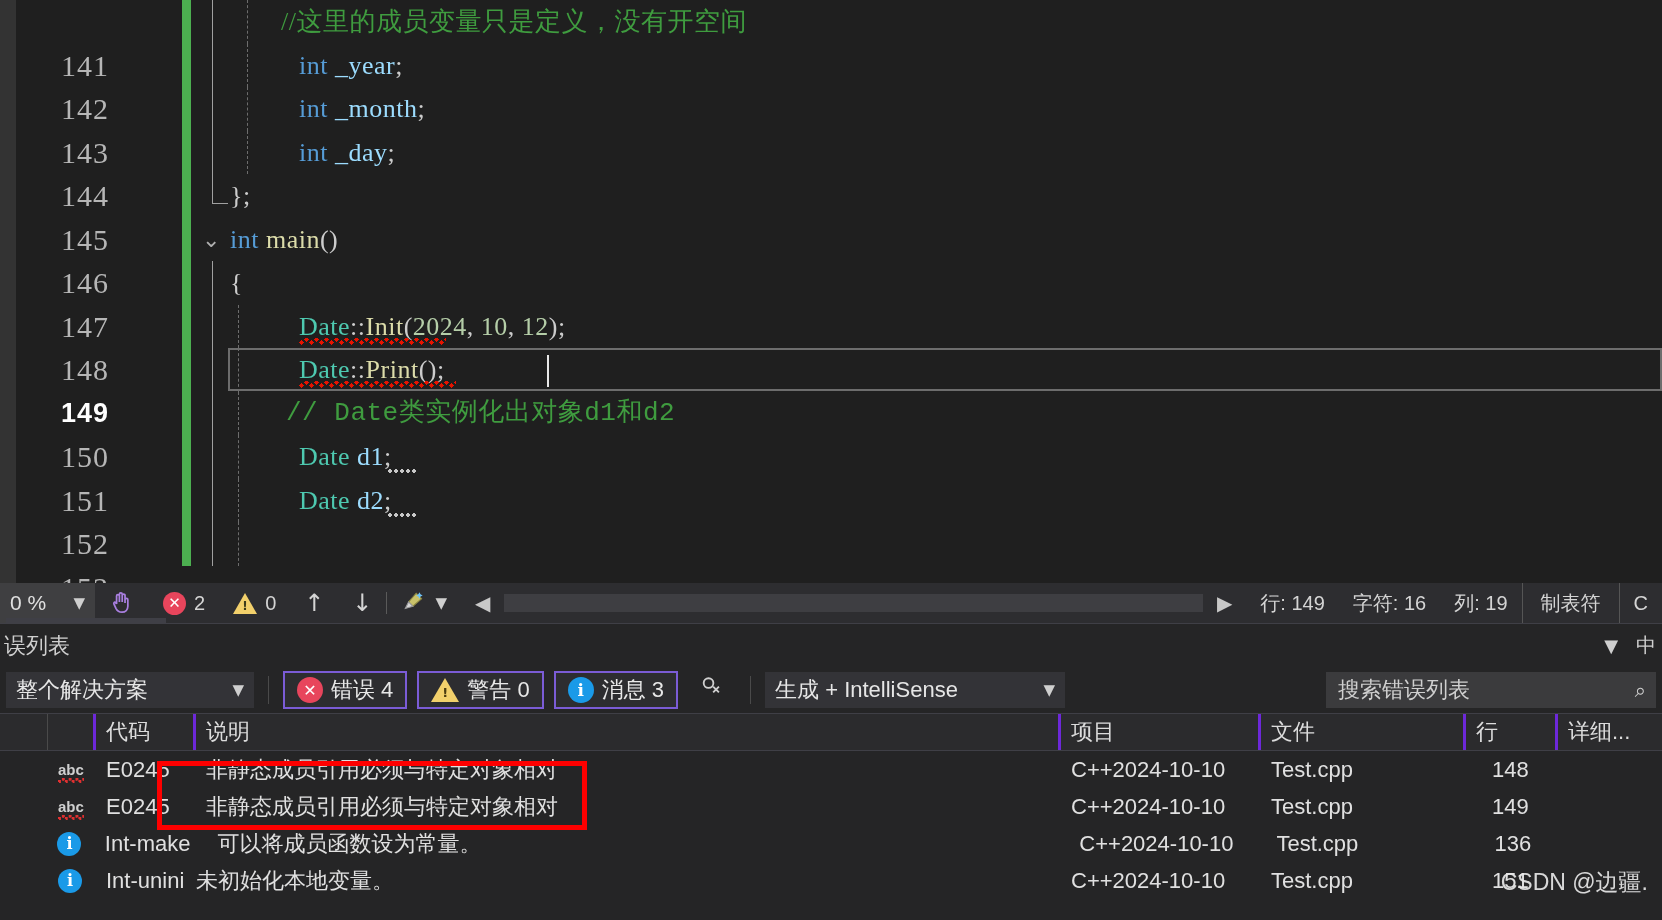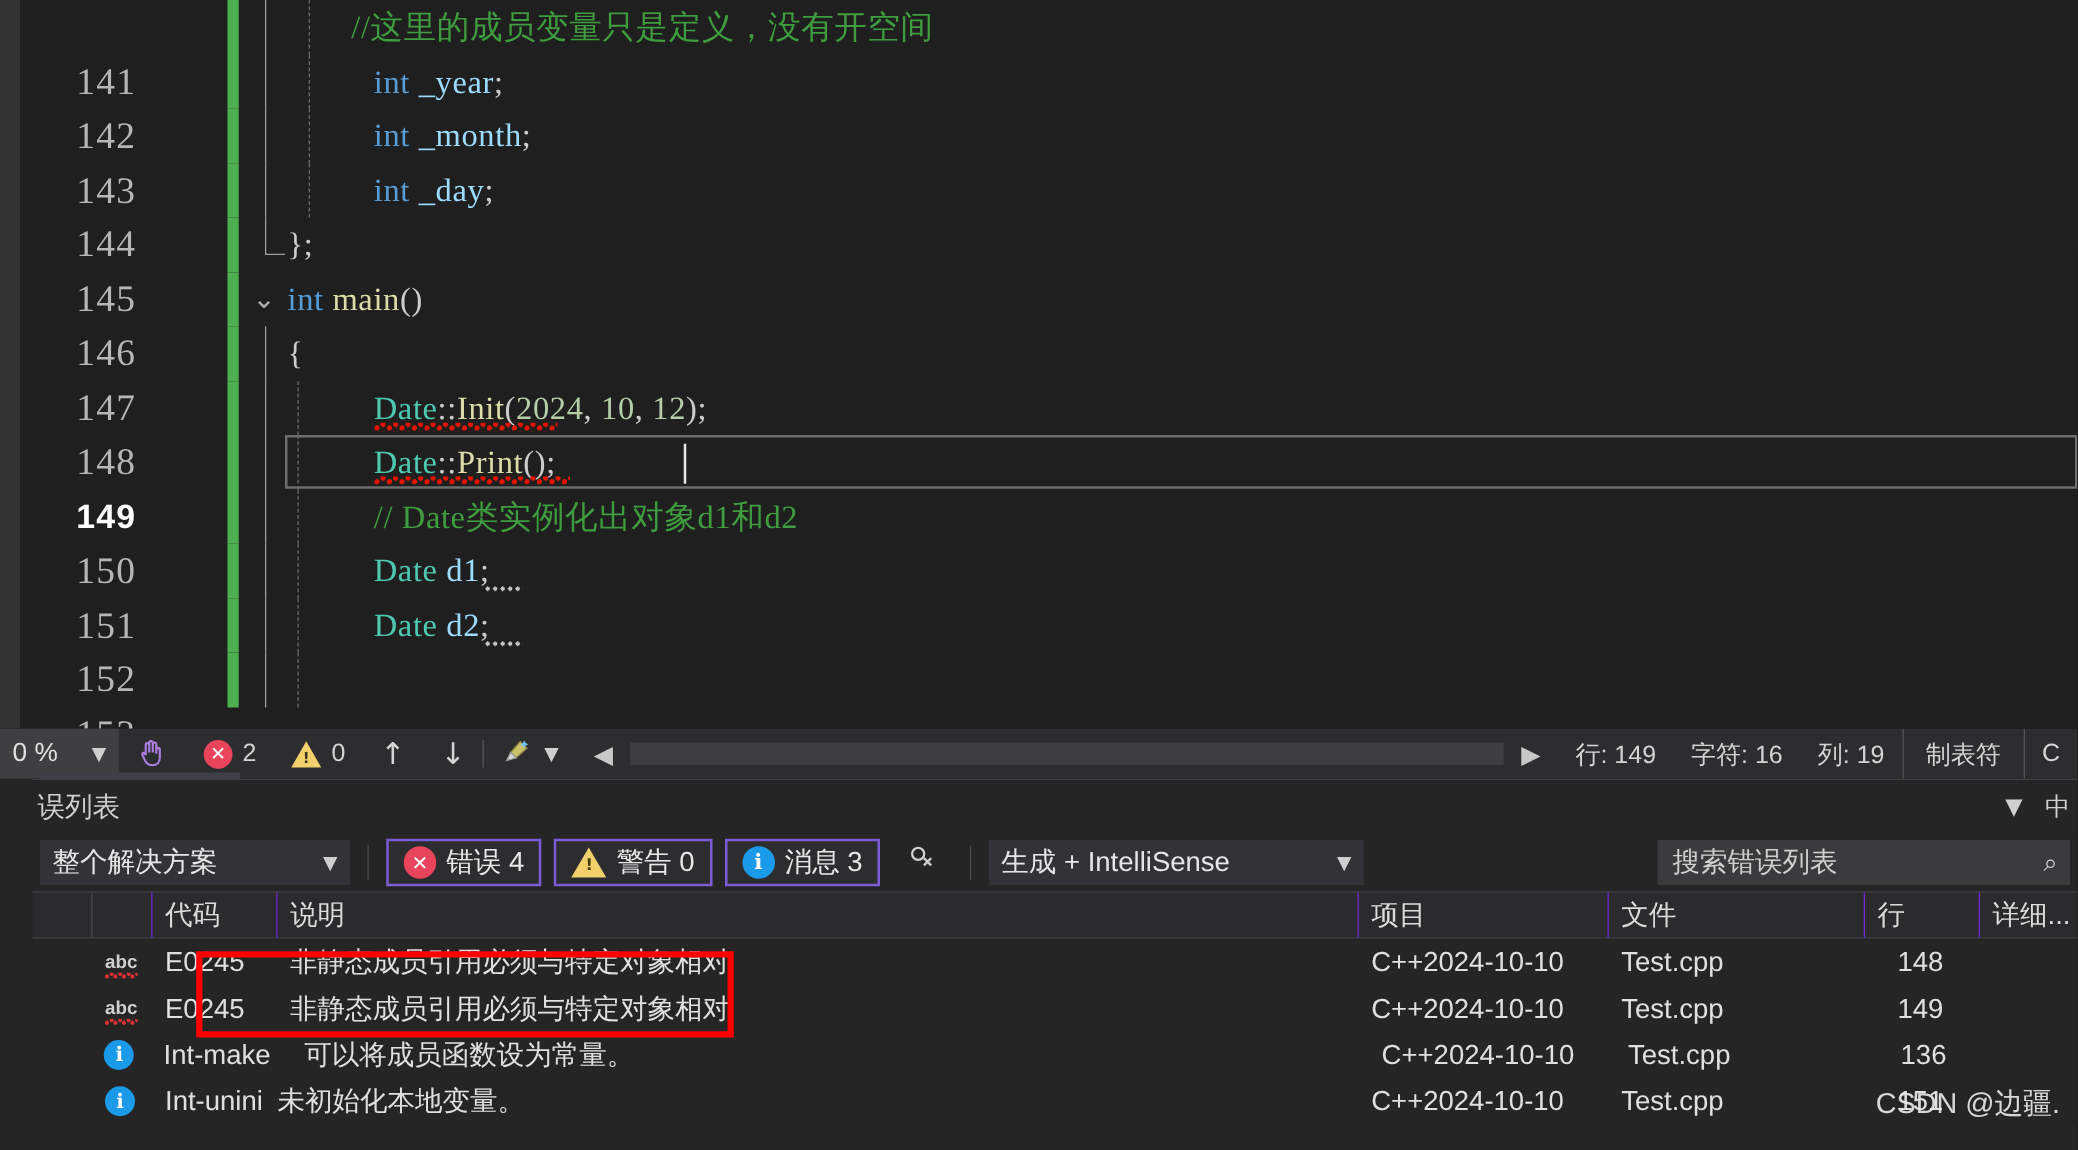--- a/index.html
+++ b/index.html
@@ -87,21 +87,21 @@
     border-bottom:21px solid #f2d06b; position:relative;
   }
   .icon-warn-tri::after{content:"!";position:absolute;left:-3px;top:6px;color:#3a3a1a;font-size:12px;font-weight:bold;font-family:"DejaVu Sans",sans-serif;}
   .sb-right { margin-left:auto; display:flex; align-items:center; height:40px; }
   .sb-box { padding:0 18px; height:40px; display:flex;align-items:center;
             border-left:1px solid #555; border-right:1px solid #555; }
   .hscroll-track { flex:1; height:18px; background:#3e3e42; margin:0 6px; min-width:100px;}
   .hscroll-thumb { height:18px; background:#686868; width:100%; }
 
   
-  .panel { position:absolute; left:0; top:623px; width:1662px; height:297px; background:#252526;padding-left:26px; }
+  .panel { position:absolute; left:0; top:623px; width:1662px; height:297px; background:#252526; }
   .panel-titlebar {
     position:relative; height:44px; background:#252526; color:#cfcfcf;
     display:flex; align-items:center; padding-left:4px; font-size:22px;
     border-top:1px solid #3f3f46;
   }
   .panel-tab-stub { position:absolute; left:6px; top:-6px; width:160px; height:6px; background:#3f3f46; }
   .panel-title-right { margin-left:auto; display:flex; align-items:center; gap:18px; padding-right:6px; color:#cfcfcf; font-size:20px;}
 
   .panel-toolbar { height:46px; display:flex; align-items:center; gap:10px; padding:0 6px; background:#252526; }
   .tb-select {
@@ -126,21 +126,21 @@
   .search-box {
     margin-left:auto; width:330px; height:36px; background:#3b3b3d; color:#cfcfcf;
     display:flex;align-items:center; padding:0 12px; font-size:22px; position:relative;
   }
   .search-glyph { position:absolute; right:10px; color:#d0d0d0; font-size:20px; font-family:"DejaVu Sans",sans-serif; }
 
   
   .grid { width:1662px; }
   .grid-head { display:flex; height:38px; background:#2b2b2d; border-top:1px solid #3f3f46; border-bottom:1px solid #3f3f46;}
   .grid-head > div { color:#dcdcdc; font-size:22px; display:flex; align-items:center;
-                     padding-left:10px; border-right:1px solid #6d28d9; }
+                     padding-left:10px; border-right:3px solid #6d28d9; }
   .c-grip { width:48px; border-right:1px solid #4a4a4a !important;}
   .c-icon { width:48px; }
   .c-code { width:100px; }
   .c-desc { width:865px; }
   .c-proj { width:200px; }
   .c-file { width:205px; }
   .c-line { width:92px; }
   .c-det  { width:104px; border-right:none !important;}
 
   .grid-row { display:flex; height:37px; align-items:center; background:#252526; }
@@ -247,21 +247,21 @@
         <span class="code-text" style="left:283px;"><span class="tok-type">Date</span><span class="tok-pun">::</span><span class="tok-fn">Print</span><span class="tok-pun">();</span></span>
         <span class="squiggle" style="left:283px;top:33px;width:157px;"></span>
         <span class="caret" style="left:531px;top:7px;height:32px;"></span>
       </div>
 
       <div class="code-row" style="top:391.5px;position:absolute;width:100%;">
         <span class="lineno">150</span>
         <span class="changebar"></span>
         <span class="solid-guide" style="left:196px;"></span>
         <span class="indent-guide" style="left:222px;"></span>
-        <span class="code-text tok-cmt" style="left:283px;">// Date类实例化出对象d1和d2</span>
+        <span class="code-text tok-cmt" style="left:270px;font-family:Liberation Mono, monospace;">// Date类实例化出对象d1和d2</span>
       </div>
 
       <div class="code-row" style="top:435px;position:absolute;width:100%;">
         <span class="lineno">151</span>
         <span class="changebar"></span>
         <span class="solid-guide" style="left:196px;"></span>
         <span class="indent-guide" style="left:222px;"></span>
         <span class="code-text" style="left:283px;"><span class="tok-type">Date</span> <span class="tok-var">d1</span><span class="tok-pun">;</span></span>
         <span class="dotunderline" style="left:372px;top:34px;width:30px;"></span>
       </div>

